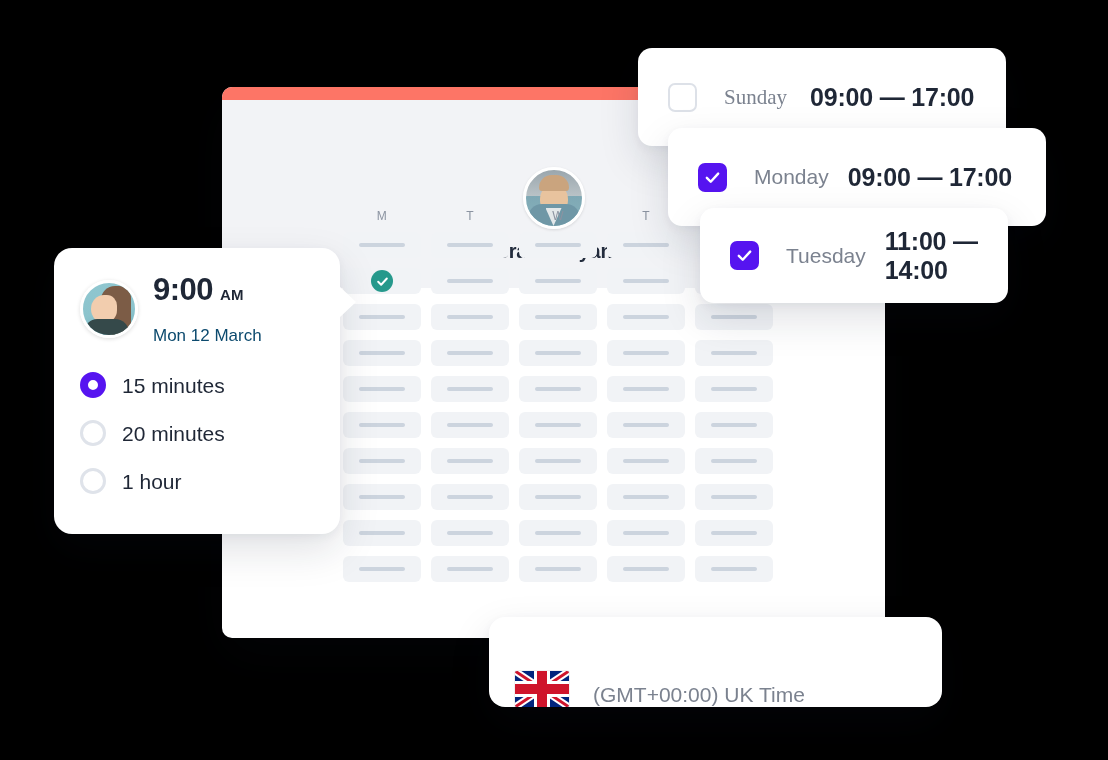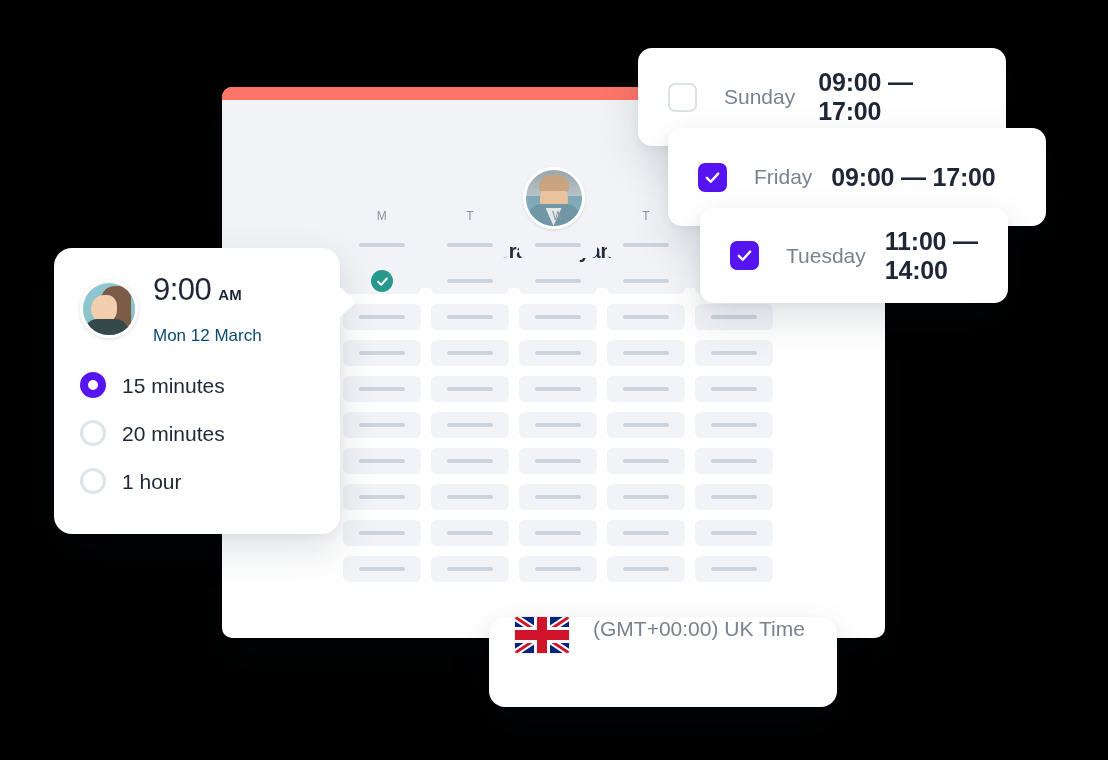--- a/index.html
+++ b/index.html
@@ -125,21 +125,21 @@
   .avatar-sm .face {
     position:absolute; left:8px; top:12px; width:26px; height:28px;
     border-radius: 52% 40% 48% 52%; background:#f2cdae;
   }
   .avatar-sm .body {
     position:absolute; left:2px; bottom:-4px; width:44px; height:20px;
     border-radius: 12px 14px 0 0; background:#35494a;
   }
   .time-block { display: flex; flex-direction: column; }
   .time-line { display: flex; align-items: baseline; gap: 7px; }
-  .time-big { font-size: 31px; font-weight: 400; color: #1f2736; letter-spacing: -0.5px; }
+  .time-big { font-size: 31px; font-weight: 700; color: #1f2736; letter-spacing: -0.5px; }
   .time-ampm { font-size: 15px; font-weight: 700; color: #1f2736; }
   .time-date { font-size: 17px; color: #0c4a6e; margin-top: 18px; }
 
   .dur-options { margin-top: 26px; display: flex; flex-direction: column; gap: 22px; }
   .dur-opt { display: flex; align-items: flex-end; gap: 16px; }
   .radio {
     width: 26px; height: 26px; border-radius: 50%; flex: 0 0 26px;
     border: 3px solid #dfe3ea; background: #fff;
   }
   .radio.on { border: 8px solid #5614f0; }
@@ -152,35 +152,35 @@
     border: 2px solid #dde1e8; background: #fff;
     display: flex; align-items: center; justify-content: center;
   }
   .day-card .cb.on { background: #5614f0; border-color: #5614f0; }
   .day-card .cb svg { width: 17px; height: 17px; display: none; }
   .day-card .cb.on svg { display: block; }
   .day-name { font-size: 21px; color: #7b828f; }
   .day-time { font-size: 25px; font-weight: 700; color: #1f2736; letter-spacing: -0.2px; }
 
   .card-sunday { left: 638px; top: 48px; width: 368px; height: 98px; padding: 0 30px; }
-  .card-sunday .day-name { margin-left: 27px; }
+  .card-sunday .day-name { margin-left: 27px; font-family: Liberation Serif, serif; }
   .card-sunday .day-time { margin-left: 23px; }
 
   .card-monday { left: 668px; top: 128px; width: 378px; height: 98px; padding: 0 30px; }
   .card-monday .day-name { margin-left: 27px; }
   .card-monday .day-time { margin-left: 19px; }
 
   .card-tuesday { left: 700px; top: 208px; width: 308px; height: 95px; padding: 0 30px; align-items: center; }
   .card-tuesday .day-name { margin-left: 27px; }
   .card-tuesday .day-time { margin-left: 19px; }
 
   
   .tz-card {
-    left: 489px; top: 617px; width: 348px; height: 90px;
-    display: flex; align-items: flex-start; padding: 0 26px; gap: 24px;
+    left: 489px; top: 617px; width: 453px; height: 90px;
+    display: flex; align-items: flex-end; padding: 0 26px; gap: 24px;
     border-radius: 16px;
   }
   .flag {
     width: 54px; height: 36px; flex: 0 0 54px; position: relative;
     overflow: hidden; border-radius: 2px;
     background: #00247d;
     box-shadow: 0 0 0 1px rgba(0,0,0,0.06);
   }
   .flag .d1, .flag .d2 {
     position: absolute; left: 50%; top: 50%; width: 140%; height: 7px;
@@ -444,21 +444,21 @@
     <span class="day-name">Sunday</span>
     <span class="day-time">09:00 — 17:00</span>
   </div>
 
   <div class="float day-card card-monday">
     <span class="cb on">
       <svg viewBox="0 0 24 24" fill="none" stroke="#ffffff" stroke-width="3.4" stroke-linecap="round" stroke-linejoin="round">
           <path d="M4 12.5l5.5 5.5L20 6.5"></path>
         </svg>
     </span>
-    <span class="day-name">Friday</span>
+    <span class="day-name">Monday</span>
     <span class="day-time">09:00 — 17:00</span>
   </div>
 
   <div class="float day-card card-tuesday">
     <span class="cb on">
       <svg viewBox="0 0 24 24" fill="none" stroke="#ffffff" stroke-width="3.4" stroke-linecap="round" stroke-linejoin="round">
           <path d="M4 12.5l5.5 5.5L20 6.5"></path>
         </svg>
     </span>
     <span class="day-name">Tuesday</span>

